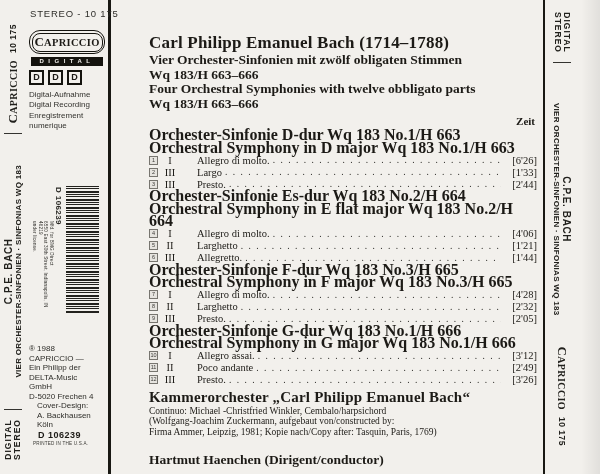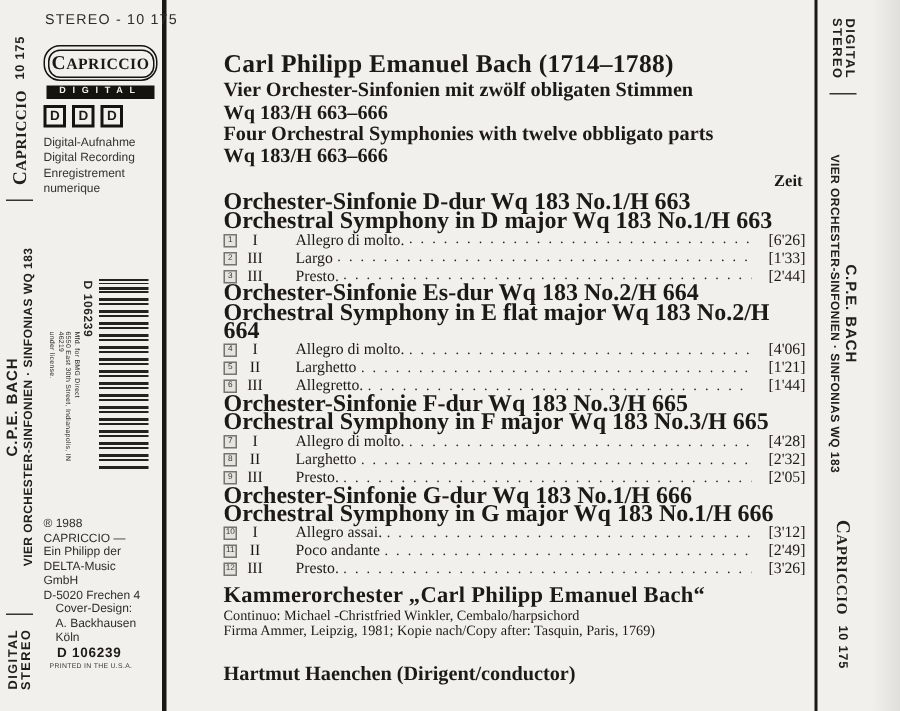--- a/index.html
+++ b/index.html
@@ -276,18 +276,19 @@
             <span class="tmvt">III</span>
             <span class="tname">Presto.</span>
             <span class="leader"></span>
             <span class="ttime">[3'26]</span>
           </div>
         </div>
       </div>
     <div class="ensemble">Kammerorchester „Carl Philipp Emanuel Bach“</div>
     <div class="credits">
         <div>Continuo: Michael -Christfried Winkler, Cembalo/harpsichord</div>
+        <div>(Wolfgang-Joachim Zuckermann, aufgebaut von/constructed by:</div>
         <div>Firma Ammer, Leipzig, 1981; Kopie nach/Copy after: Tasquin, Paris, 1769)</div>
       </div>
     <div class="conductor">Hartmut Haenchen (Dirigent/conductor)</div>
   </div>
 
 </div>
 
 </body></html>

